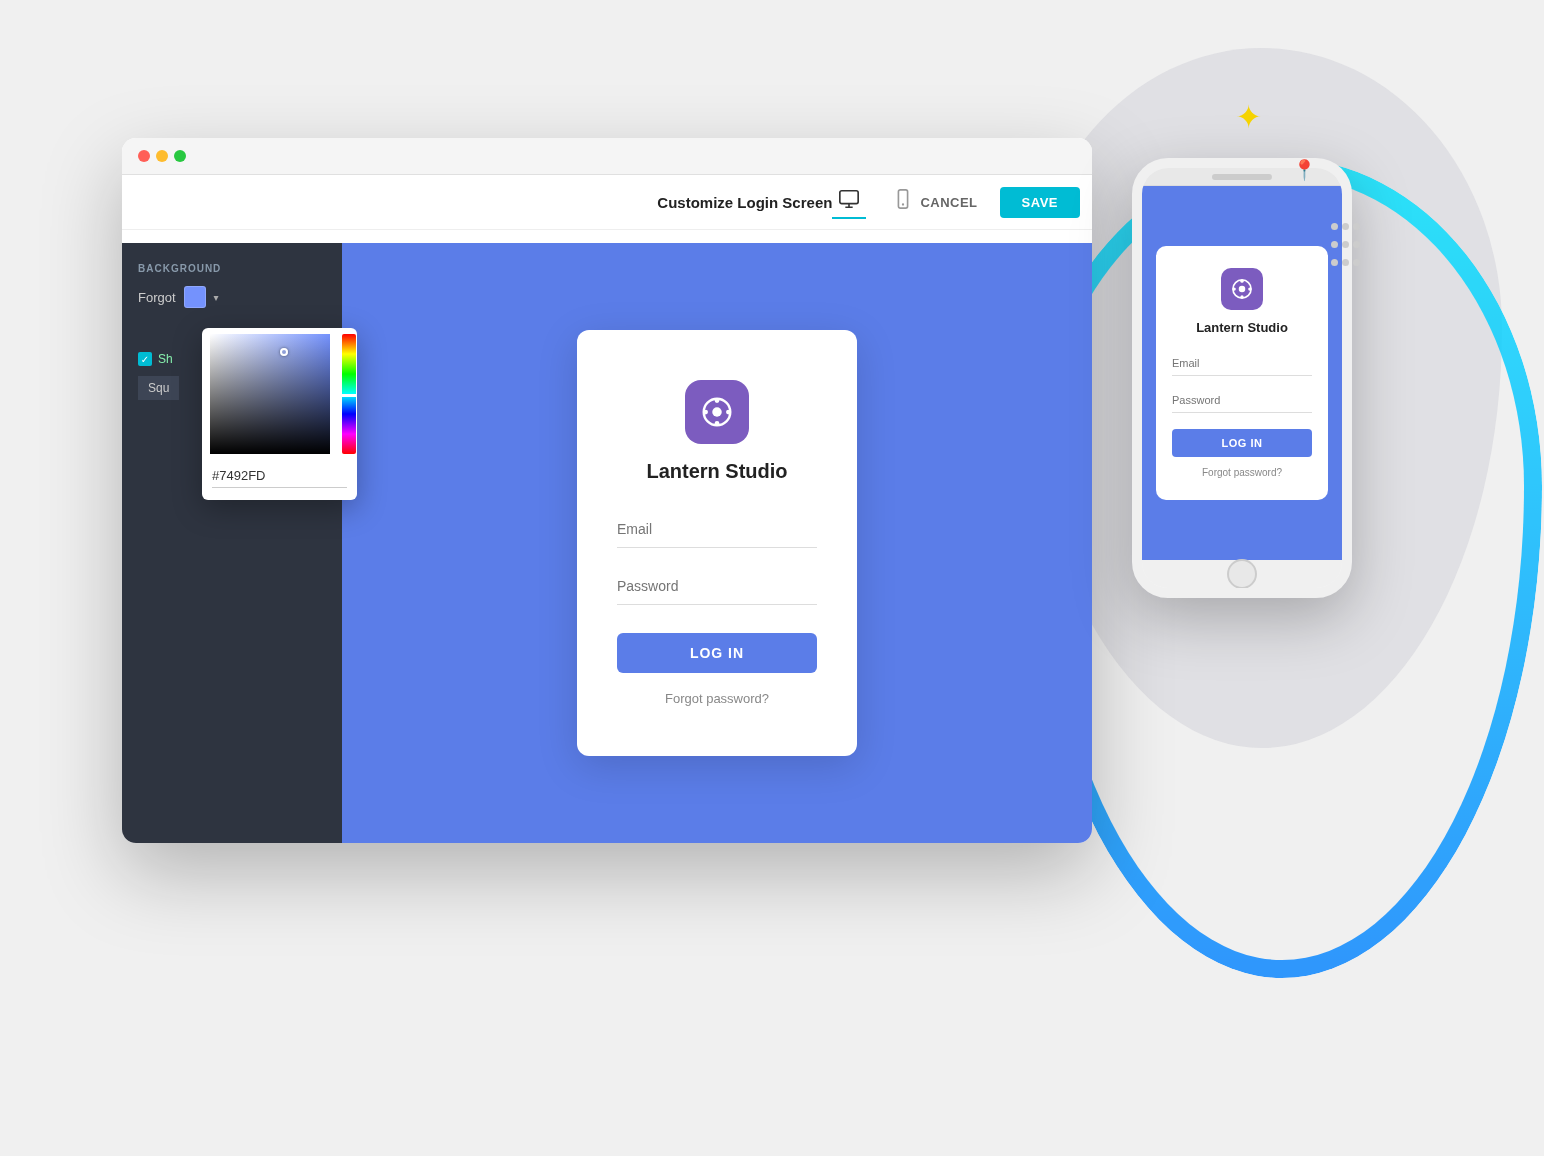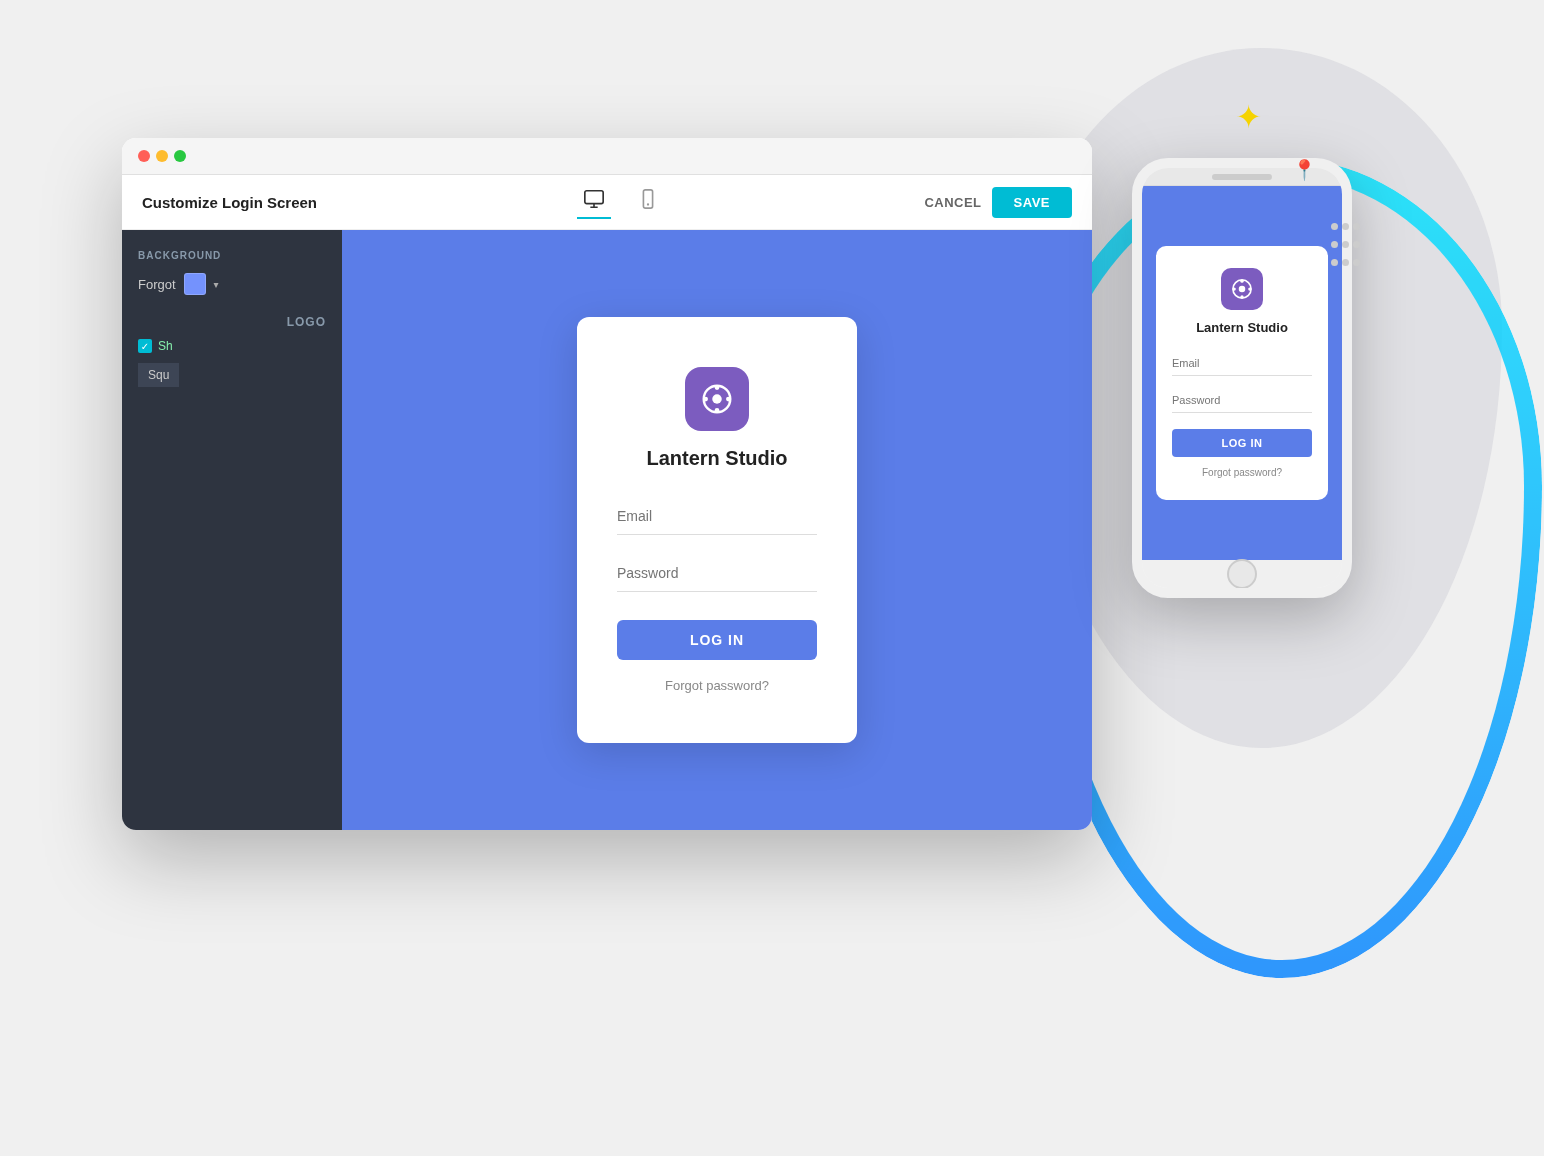--- a/index.html
+++ b/index.html
@@ -117,22 +117,22 @@
       border-radius: 50%;
     }
 
     .mac-btn.close { background: #ff5f57; }
     .mac-btn.minimize { background: #febc2e; }
     .mac-btn.maximize { background: #28c840; }
 
     .window-toolbar {
       display: flex;
       align-items: center;
-      justify-content: space-between;
-      padding: 10px 20px;
+      justify-content: flex-end;
+      padding: 10px 12px;
       background: #fff;
       border-bottom: 1px solid #eee;
     }
 
     .toolbar-title {
       font-size: 15px;
       font-weight: 600;
       color: #222;
     }
 
@@ -156,21 +156,21 @@
       border-bottom: 2px solid #00bcd4;
     }
 
     .view-icon svg {
       width: 22px;
       height: 22px;
     }
 
     .toolbar-actions {
       display: flex;
-      gap: 10px;
+      gap: 22px;
       align-items: center;
     }
 
     .btn-cancel {
       background: transparent;
       border: none;
       font-size: 13px;
       font-weight: 600;
       color: #666;
       cursor: pointer;
@@ -188,20 +188,21 @@
       border-radius: 4px;
       cursor: pointer;
       letter-spacing: 0.5px;
       text-transform: uppercase;
     }
 
     
     .window-body {
       display: flex;
       height: 600px;
+      margin-top: 13px;
     }
 
     
     .sidebar {
       width: 220px;
       background: #2e3440;
       padding: 20px 16px;
       flex-shrink: 0;
     }
 
@@ -633,20 +634,37 @@
           <div class="checkbox-row">
             <div class="checkbox-box">
               <span class="checkbox-check">✓</span>
             </div>
             <span class="checkbox-label">Sh</span>
           </div>
           <button class="shape-btn">Squ</button>
         </div>
       </div>
 
+      <div class="color-picker-popup">
+        <div class="color-picker-body">
+          <div style="position:relative;">
+            <div class="gradient-canvas">
+              <div class="gradient-cursor"></div>
+            </div>
+          </div>
+          <div style="position:relative; margin-left:6px;">
+            <div class="hue-strip">
+              <div class="hue-cursor"></div>
+            </div>
+          </div>
+        </div>
+        <div class="color-hex-row">
+          <input class="color-hex-input" type="text" value="#7492FD" style="">
+        </div>
+      </div>
 
       <div class="preview-area">
 
         <div class="login-card">
           <div class="login-logo">
             <svg viewBox="0 0 40 40" fill="none">
               <circle cx="20" cy="20" r="14" stroke="white" stroke-width="2.5"></circle>
               <circle cx="20" cy="20" r="5" fill="white"></circle>
               <circle cx="20" cy="8" r="2.5" fill="white"></circle>
               <circle cx="20" cy="32" r="2.5" fill="white"></circle>

